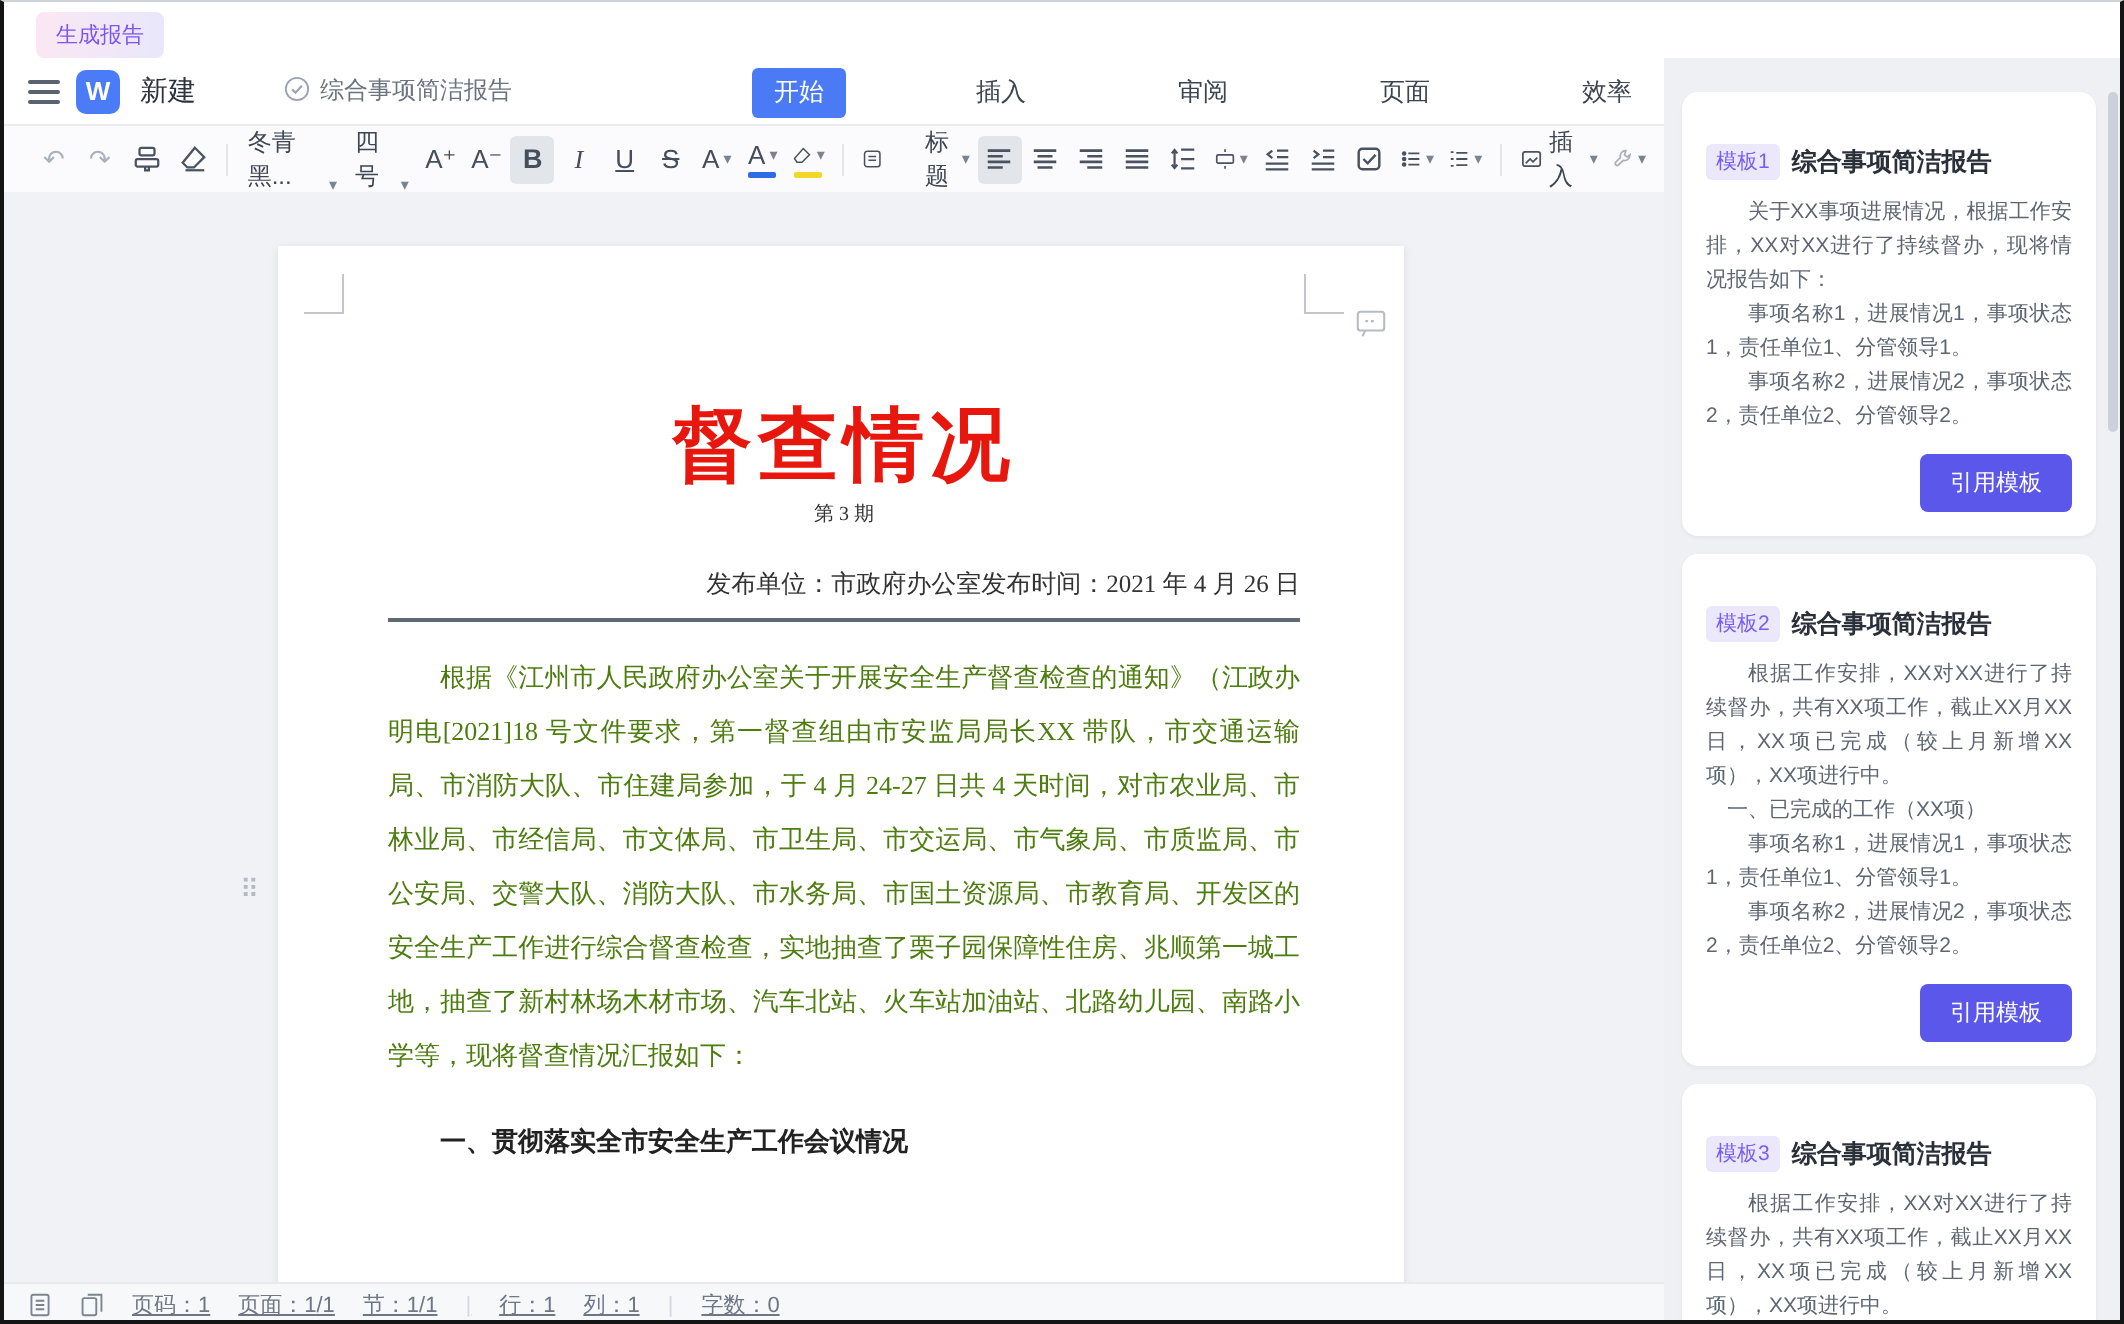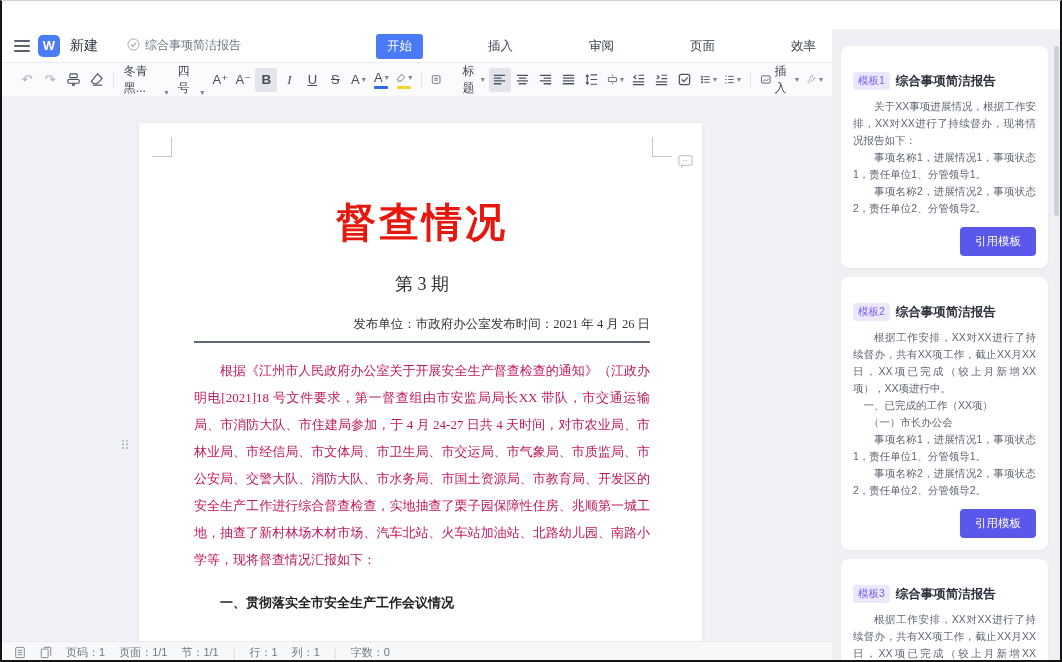--- a/index.html
+++ b/index.html
@@ -17,21 +17,21 @@
   
   .editor { position:absolute; left:0; top:28px; width:830px; height:634px; background:#fff; }
   .ed-header { position:relative; height:34px; display:flex; align-items:center;
     padding:0 10px; border-bottom:1px solid #ececf0; background:#fff; }
   .hamburger { width:16px; height:12px; display:flex; flex-direction:column;
     justify-content:space-between; margin:0 8px 0 2px; cursor:pointer; }
   .hamburger i { display:block; height:2px; background:#5a6270; border-radius:1px; }
   .wlogo { width:22px; height:22px; background:#4a7cf7; color:#fff; border-radius:5px;
     font-weight:bold; font-size:13px; display:flex; align-items:center; justify-content:center;
     margin-right:10px; cursor:pointer; }
-  .doc-title { font-size:14px; color:#2b323e; margin-right:29px; }
+  .doc-title { font-size:14px; color:#2b323e; margin-right:44px; }
   .autosave { display:flex; align-items:center; gap:5px; font-size:12px; color:#6b7380; }
   .tabs { position:absolute; left:326px; top:0; height:34px; display:flex; align-items:center; gap:6px; }
   .tab { font-size:12.5px; color:#3c4450; padding:4px 11px; border-radius:3px; cursor:pointer;margin-left:48px; }
   .tab.active { background:#4a7af5; color:#fff; }
 
   
   .toolbar { height:33px; display:flex; align-items:center; padding:0 6px 0 14px; gap:1px;
     background:#fbfbfd; }
   .tbtn { min-width:22px; height:24px; display:flex; align-items:center; justify-content:center;
     border-radius:3px; padding:0 3px; color:#454e5c; font-size:13px; cursor:pointer; position:relative; }
@@ -53,35 +53,35 @@
     background:#f1f2f5; overflow:hidden; }
   .page { position:absolute; left:137px; top:27px; width:563px; height:1050px; background:#fff;
     box-shadow:0 1px 4px rgba(30,40,60,.10); padding:0 52px 0 55px; }
   .cropmark { position:absolute; width:20px; height:20px; }
   .cm-tl { left:13px; top:14px; border-right:1px solid #c3c7cd; border-bottom:1px solid #c3c7cd; }
   .cm-tr { right:30px; top:14px; border-left:1px solid #c3c7cd; border-bottom:1px solid #c3c7cd; }
   .comment-ic { position:absolute; right:8px; top:30px; color:#b7bcc4; cursor:pointer; }
   .doc-serif { font-family:"Liberation Serif","DejaVu Serif",serif; }
   .d-title { margin-top:72px; text-align:center; font-size:40px; font-weight:bold;
     color:#e8170e; letter-spacing:3px; }
-  .d-issue { margin-top:22px; text-align:center; font-size:18px; color:#333; }
+  .d-issue { text-align:center; font-size:10px; color:#333; }
   .d-pubrow { margin-top:20px; display:flex; justify-content:flex-end; font-size:12.5px; color:#333; }
   .d-rule { margin-top:8px; height:2px; background:#606a74; }
   .d-heading { margin-top:22px; text-align:center; font-size:17px; font-weight:bold; color:#222; }
-  .d-p { margin-top:14px; font-size:13px; line-height:27px; text-align:justify; color:#be185d;
+  .d-p { margin-top:14px; font-size:13px; line-height:27px; text-align:justify; color:#4d7c0f;
     text-indent:2em; }
   .d-h2 { margin-top:16px; font-size:13px; line-height:27px; font-weight:bold; color:#222;
     text-indent:2em; }
   .drag-handle { position:absolute; left:118px; top:342px; color:#b3bac4; font-size:13px;
     cursor:grab; font-family:"DejaVu Sans",sans-serif; }
 
   
   .statusbar { position:absolute; left:0; bottom:0; width:830px; height:22px; background:#f7f8fa;
     border-top:1px solid #e8eaed; display:flex; align-items:center; gap:14px; padding:0 12px;
-    font-size:11px; color:#6e7785; }
+    font-size:11px; color:#6e7785;text-decoration:underline; }
   .sb-sep { color:#d5d9df; }
   .sb-ic { color:#7b8491; display:flex; align-items:center; cursor:pointer; }
 
   
   .sidebar { position:absolute; left:830px; top:28px; width:230px; height:634px;
     background:#eef0f4; padding:17px 14px 0 9px; overflow:hidden; }
   .card { background:#fff; border-radius:8px; padding:26px 12px 12px; margin-bottom:9px;
     box-shadow:0 1px 2px rgba(30,40,60,.05); }
   .card-head { display:flex; align-items:center; gap:6px; margin-bottom:8px; }
   .badge { font-size:10.5px; color:#7a5cf0; background:#ebe8fc; border-radius:3px; padding:2px 5px; }
@@ -93,20 +93,23 @@
   .use-btn { background:#5a57ea; color:#fff; border:none; border-radius:4px; font-size:11.5px;
     padding:7px 15px; cursor:pointer; }
   .scroll-thumb { position:absolute; right:3px; top:17px; width:5px; height:170px;
     background:#ccd0d8; border-radius:3px; cursor:pointer; }
 </style>
 </head>
 <body>
 
 <div id="app">
 
+  <div class="topstrip">
+    <button class="gen-report">生成报告</button>
+  </div>
 
   <div class="editor">
 
     <div class="ed-header">
       <span class="hamburger">
           <i></i>
           <i></i>
           <i></i>
         </span>
       <span class="wlogo">W</span>
@@ -329,21 +332,20 @@
       </div>
     </div>
 
     <div class="card">
       <div class="card-head">
         <span class="badge">模板2</span>
         <span class="card-title">综合事项简洁报告</span>
       </div>
       <p class="tline">根据工作安排，XX对XX进行了持续督办，共有XX项工作，截止XX月XX日，XX项已完成（较上月新增XX项），XX项进行中。</p>
       <p class="tline ind1">一、已完成的工作（XX项）</p>
-      <p class="tline ind15">（一）市长办公会</p>
       <p class="tline">事项名称1，进展情况1，事项状态1，责任单位1、分管领导1。</p>
       <p class="tline">事项名称2，进展情况2，事项状态2，责任单位2、分管领导2。</p>
       <div class="card-actions">
         <button class="use-btn">引用模板</button>
       </div>
     </div>
 
     <div class="card">
       <div class="card-head">
         <span class="badge">模板3</span>

